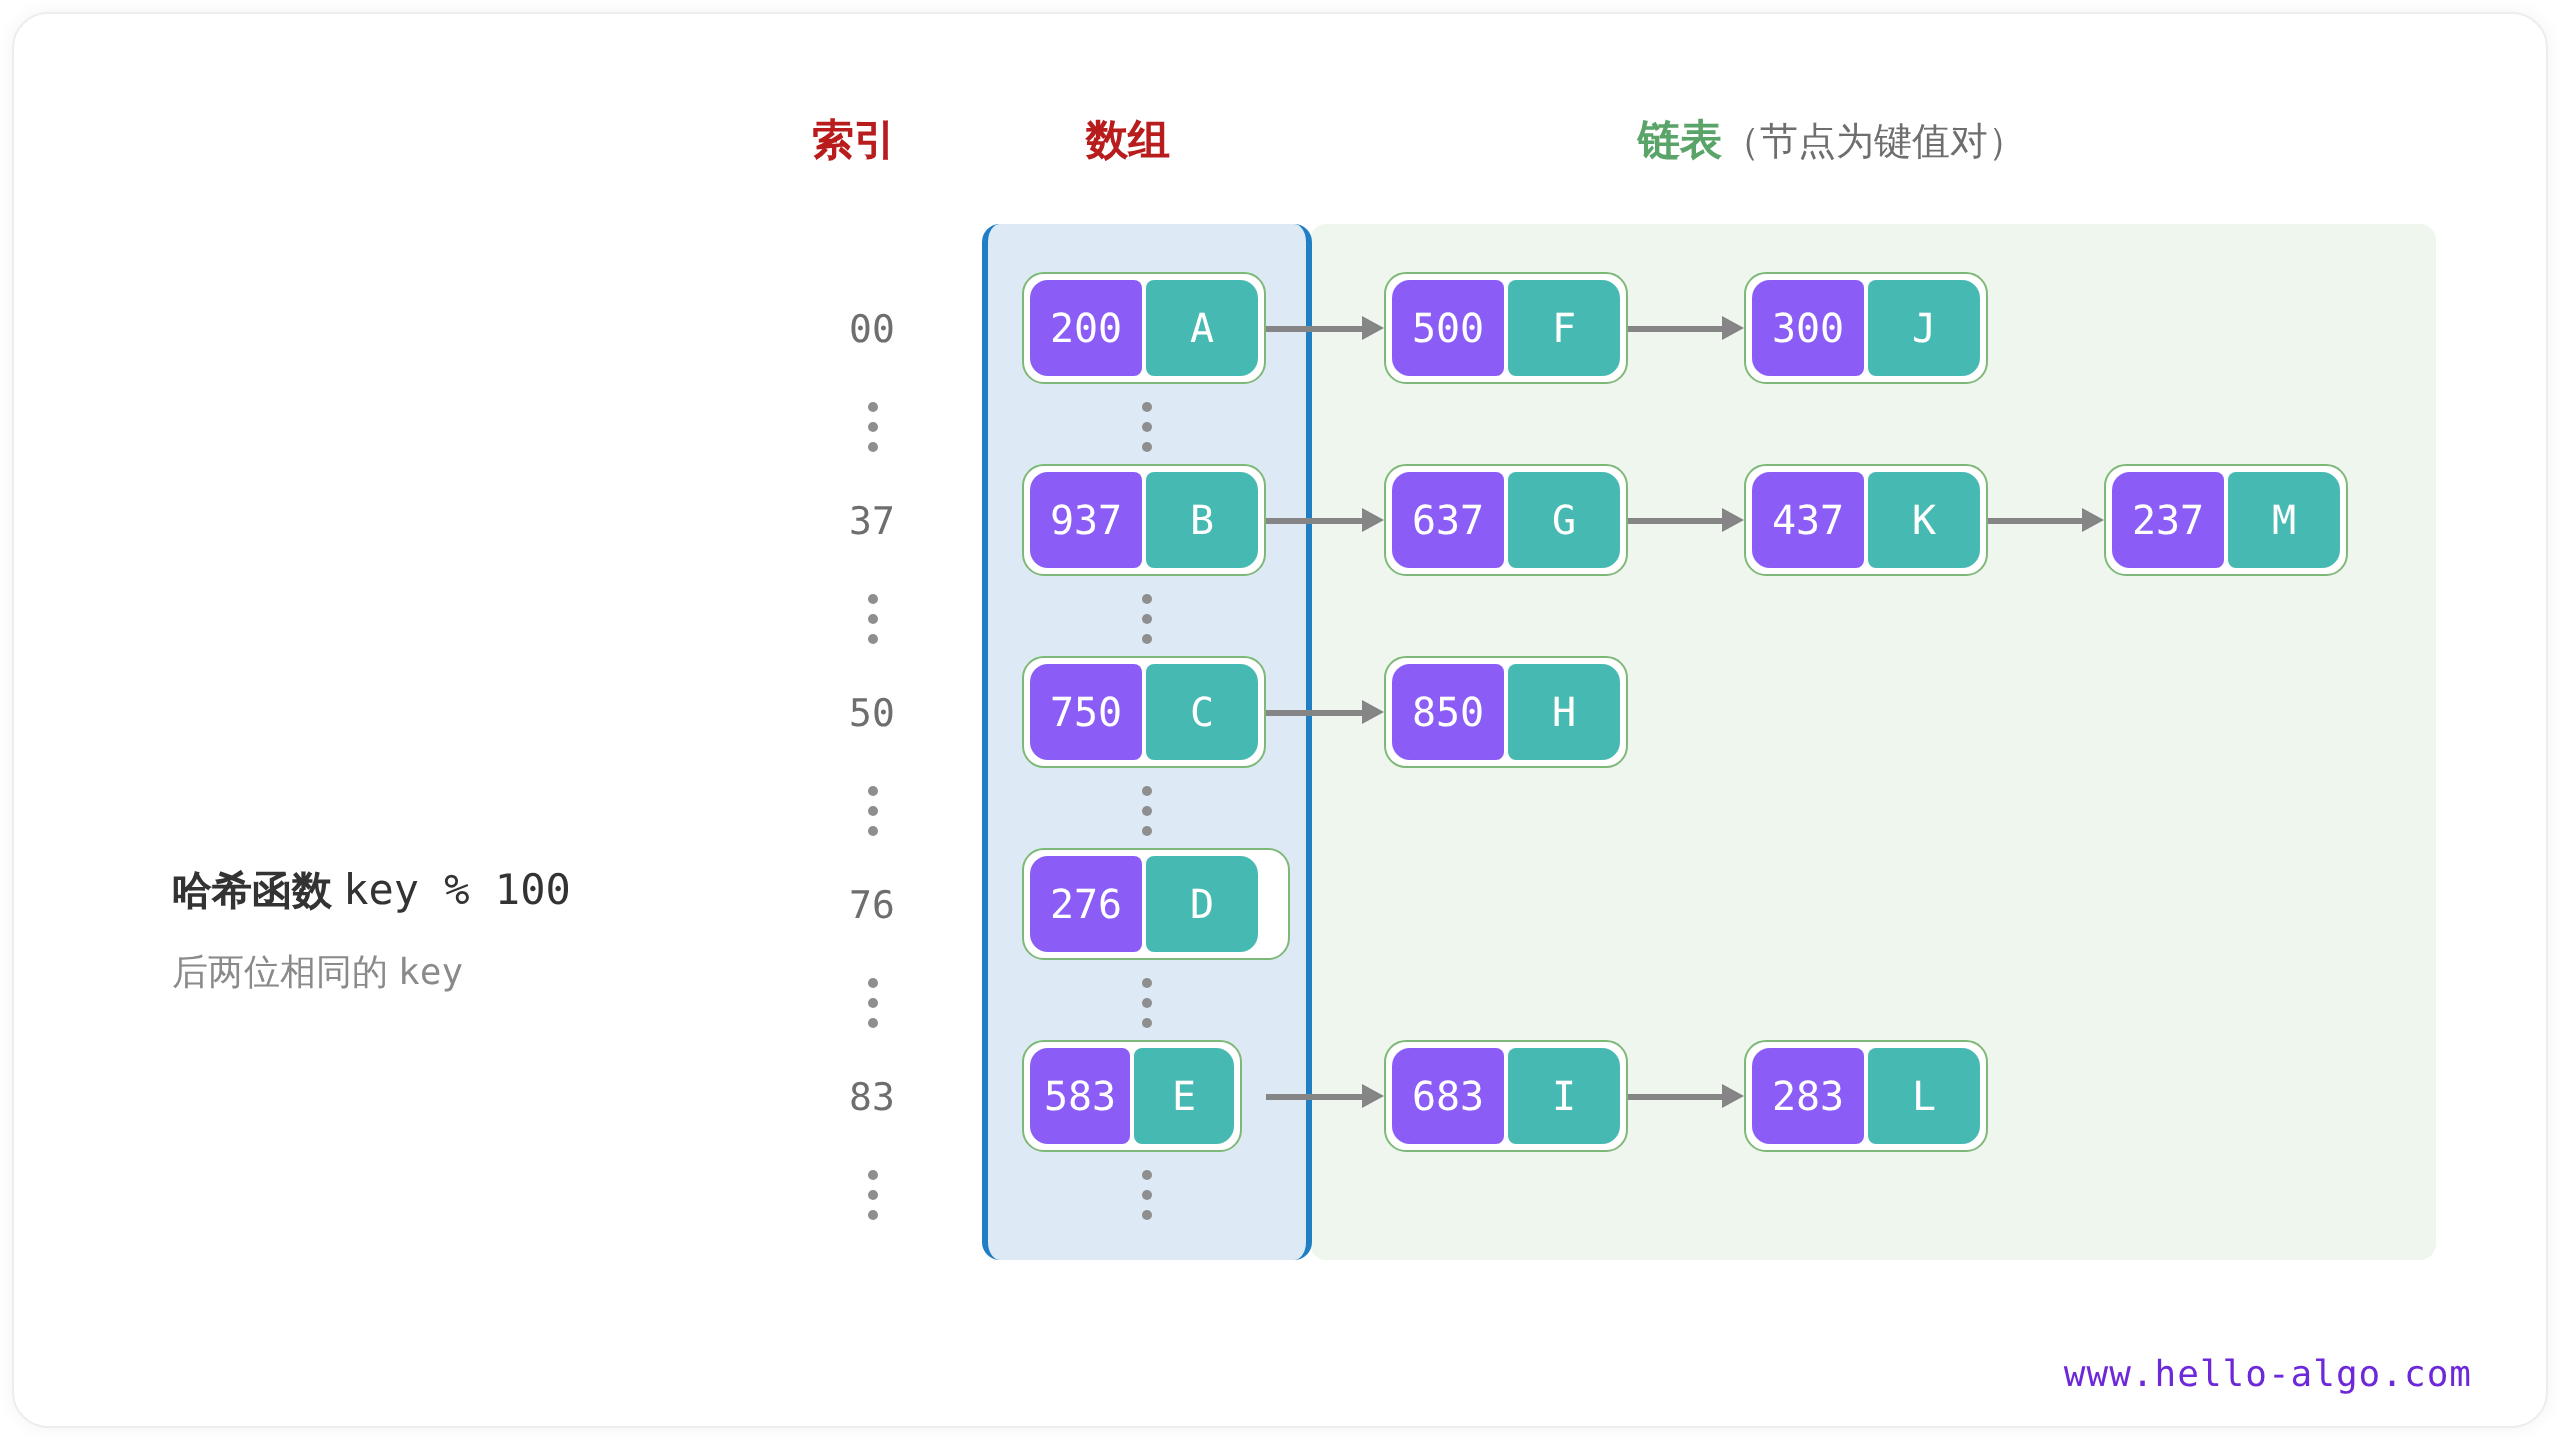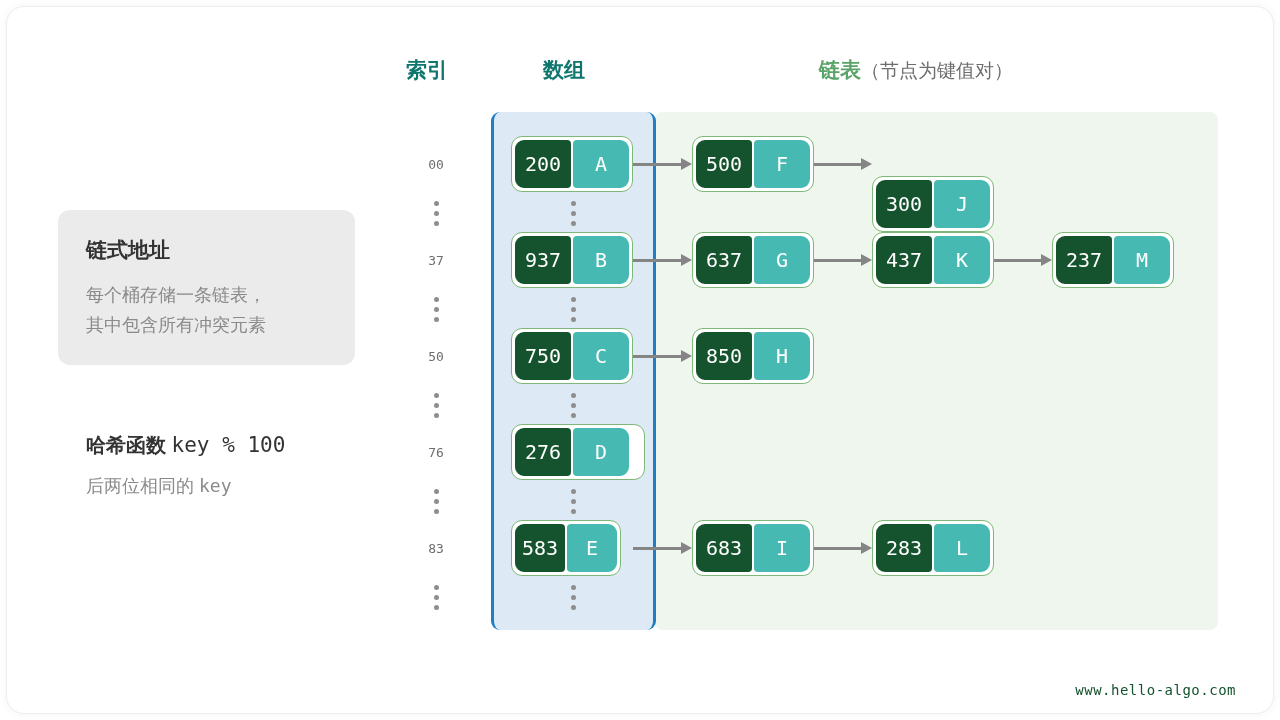--- a/index.html
+++ b/index.html
@@ -30,21 +30,21 @@
     border: 1px solid #ededed;
     box-shadow: 0 0 10px rgba(0,0,0,0.05);
     box-sizing: border-box;
   }
 
   
   .hdr {
     position: absolute;
     font-size: 21px;
     font-weight: bold;
-    color: #0f766e;
+    color: #b91c1c;
     white-space: nowrap;
   }
   .hdr-index { left: 406px; top: 56px; }
   .hdr-array { left: 543px; top: 56px; text-align: center; }
   .hdr-list  { left: 795px; top: 56px; color: #5aa469; margin-left: 24px; }
   .hdr-list .sub {
     font-size: 19px;
     font-weight: normal;
     color: #6e6e6e;
   }
@@ -66,21 +66,21 @@
     border-right: 3px solid #1f7ec4;
     border-radius: 9px;
     box-sizing: border-box;
   }
   .index-label {
     position: absolute;
     width: 60px;
     text-align: center;
     left: 406px;
     font-family: "DejaVu Sans Mono", "Liberation Mono", monospace;
-    font-size: 13px;
+    font-size: 19px;
     color: #6e6e6e;
     line-height: 58px;
   }
 
   
   .node {
     position: absolute;
     height: 56px;
     border: 1.5px solid #7eb878;
     border-radius: 11px;
@@ -95,21 +95,21 @@
     display: flex;
     align-items: center;
     justify-content: center;
     color: #ffffff;
     font-family: "DejaVu Sans Mono", "Liberation Mono", monospace;
     font-size: 20px;
     box-sizing: border-box;
   }
   .node .key {
     width: 56px;
-    background: #14532d;
+    background: #8b5cf6;
     border-radius: 9px 4px 4px 9px;
   }
   .node .val {
     width: 56px;
     background: #46bab2;
     border-radius: 4px 9px 9px 4px;
     margin-left: 2px;
   }
 
   
@@ -194,22 +194,22 @@
     line-height: 30px;
   }
   .note .note-desc .mono {
     font-family: "DejaVu Sans Mono", "Liberation Mono", monospace;
   }
 
   .watermark {
     position: absolute;
     right: 44px; bottom: 22px;
     font-family: "DejaVu Sans Mono", "Liberation Mono", monospace;
-    font-size: 14px;
-    color: #14532d;
+    font-size: 18px;
+    color: #6d28d9;
     letter-spacing: 0.5px;
   }
 </style>
 </head>
 <body>
 
 <div id="canvas">
   <div class="card-frame"></div>
 
   <div class="list-panel"></div>
@@ -228,21 +228,21 @@
         <div class="val">A</div>
       </div>
       <div class="node" style="left: 692px; top: 136px; width: 122px;">
         <div class="key">500</div>
         <div class="val">F</div>
       </div>
       <div class="arrow" style="left: 633px; top: 158px; width: 59px;">
         <div class="shaft" style="width: 49px;"></div>
         <div class="head" style="left: 48px;"></div>
       </div>
-      <div class="node" style="left: 872px; top: 136px; width: 122px; margin-top: 40px;">
+      <div class="node" style="left: 872px; top: 136px; width: 122px;">
         <div class="key">300</div>
         <div class="val">J</div>
       </div>
       <div class="arrow" style="left: 814px; top: 158px; width: 58px;">
         <div class="shaft" style="width: 48px;"></div>
         <div class="head" style="left: 47px;"></div>
       </div>
       <div class="vdots" style="left: 421px; top: 201px;">
         <i></i>
         <i></i>
@@ -356,27 +356,20 @@
         <i></i>
         <i></i>
       </div>
       <div class="vdots" style="left: 558px; top: 585px;">
         <i></i>
         <i></i>
         <i></i>
       </div>
     </div>
 
-  <div class="callout">
-    <div class="title">链式地址</div>
-    <div class="desc">
-      <div>每个桶存储一条链表，</div>
-      <div>其中包含所有冲突元素</div>
-    </div>
-  </div>
 
   <div class="note" style="top:432px;">
     <div class="note-title">
       <span>哈希函数</span>
       <span class="mono">key % 100</span>
     </div>
     <div class="note-desc">
       <div>
         <span>后两位相同的</span>
         <span class="mono">key</span>

